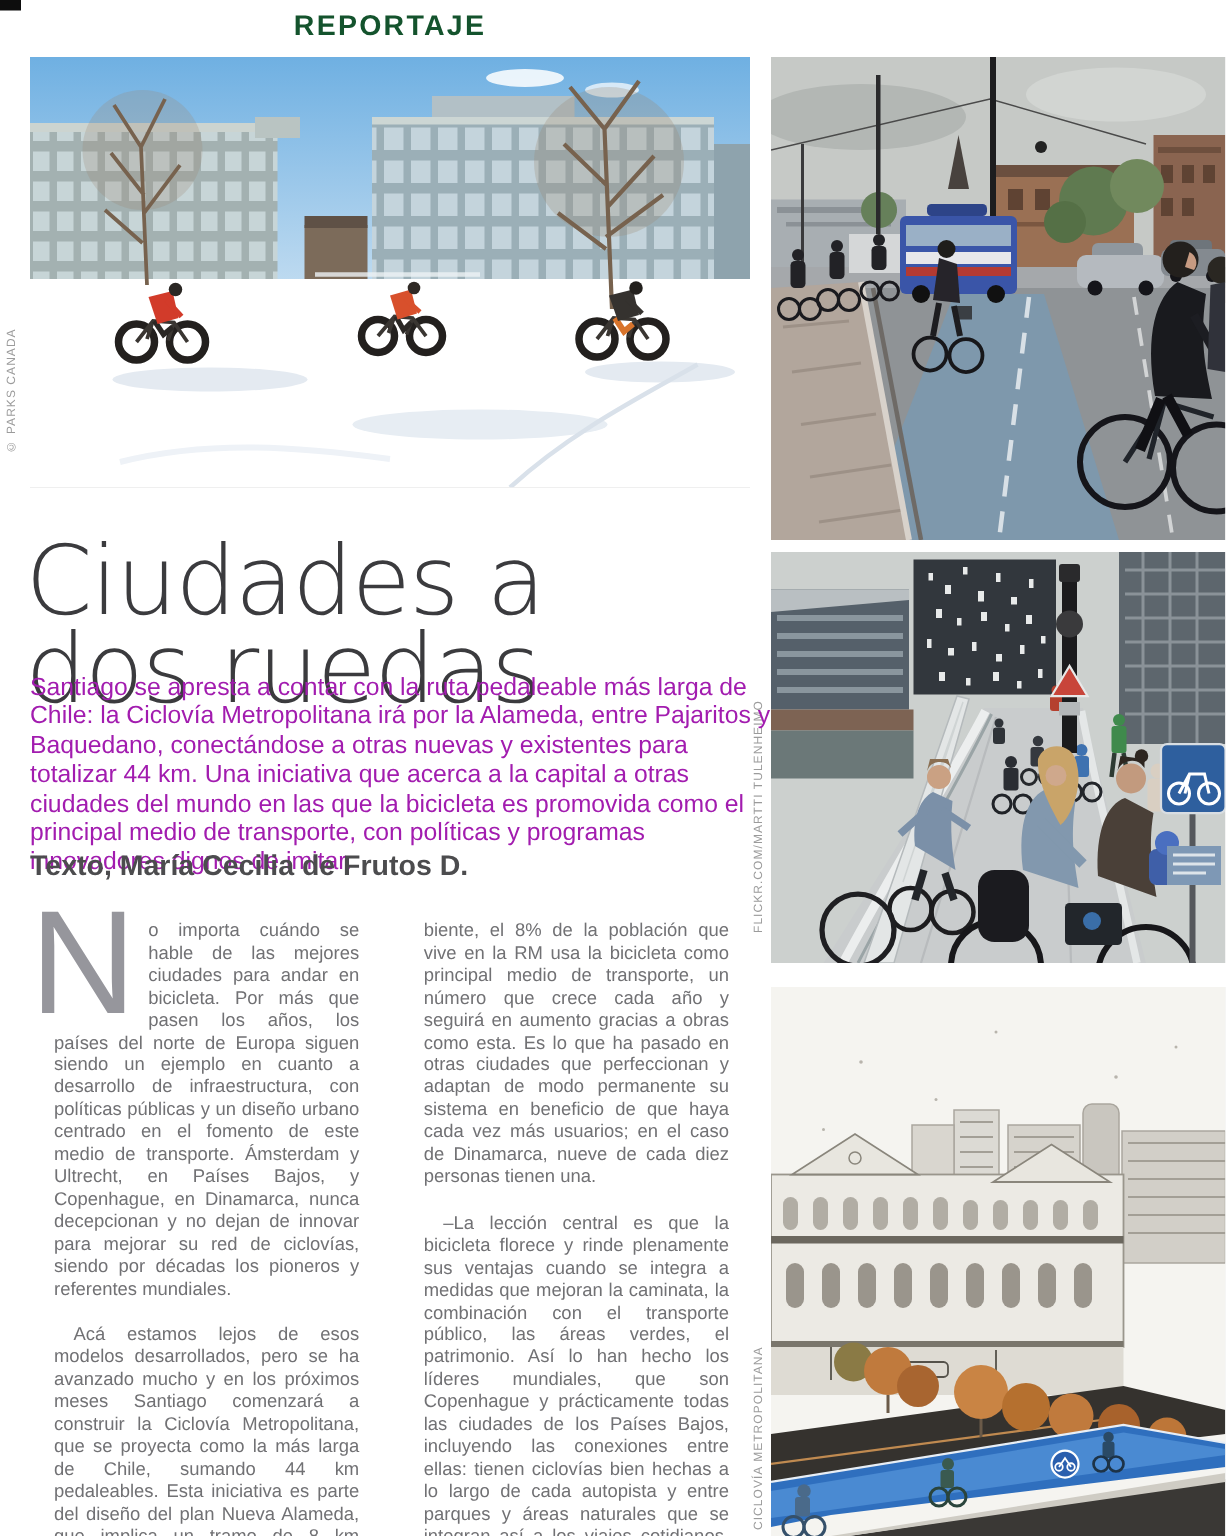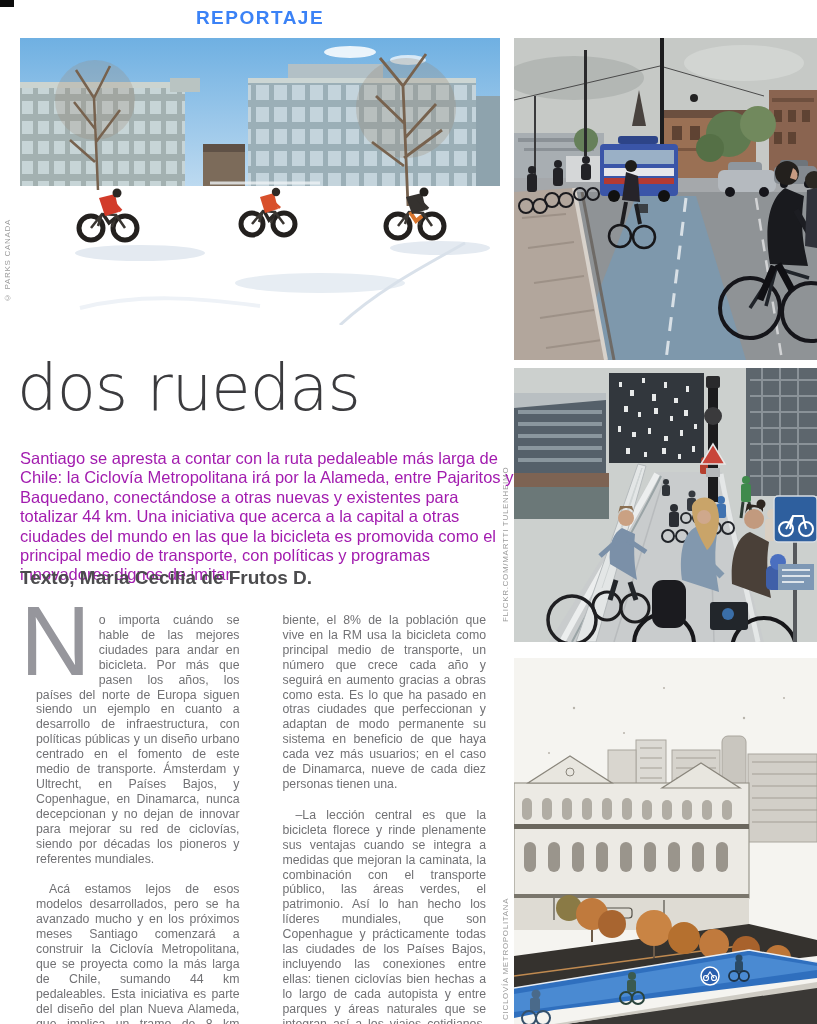--- a/index.html
+++ b/index.html
@@ -3,21 +3,21 @@
 <meta charset="utf-8">
 <style>
   html,body{margin:0;padding:0;}
   body{
     width:817px;height:1024px;position:relative;background:#ffffff;overflow:hidden;
     font-family:"Liberation Sans","DejaVu Sans",sans-serif;color:#717174;
   }
   .corner-mark{position:absolute;left:0;top:0;width:14px;height:7px;background:#0d0d0d;}
   .kicker{
     position:absolute;left:20px;top:7px;width:480px;text-align:center;
-    font-size:19px;font-weight:700;letter-spacing:1.5px;color:#3b82f6;
+    font-size:19px;font-weight:700;letter-spacing:1.5px;color:#14532d;
   }
   .photo{position:absolute;overflow:hidden;background:#dcdcdc;}
   .photo svg{display:block;width:100%;height:100%;}
   .photo-winter{left:20px;top:38px;width:480px;height:287px;}
   .photo-street{left:514px;top:38px;width:303px;height:322px;}
   .photo-bridge{left:514px;top:368px;width:303px;height:274px;}
   .photo-render{left:514px;top:658px;width:303px;height:366px;}
   .vcredit{
     position:absolute;writing-mode:vertical-rl;transform:rotate(180deg);
     font-size:8px;letter-spacing:0.7px;color:#9b9b9b;white-space:nowrap;line-height:10px;
@@ -490,20 +490,21 @@
     <polygon points="52,366 303,328 303,366" fill="#3a3835"></polygon>
     <polygon points="40,366 303,324 303,330 52,366" fill="#cfccc4"></polygon>
   </svg>
 </div>
 
 <div class="vcredit vcredit-left">© PARKS CANADA</div>
 <div class="vcredit vcredit-flickr">FLICKR.COM/MARTTI TULENHEIMO</div>
 <div class="vcredit vcredit-ciclovia">CICLOVÍA METROPOLITANA</div>
 
 <h1 class="headline">
+  <span>Ciudades a</span>
   <span>dos ruedas</span>
 </h1>
 
 <div class="lede">Santiago se apresta a contar con la ruta pedaleable más larga de Chile: la Ciclovía Metropolitana irá por la Alameda, entre Pajaritos y Baquedano, conectándose a otras nuevas y existentes para totalizar 44 km. Una iniciativa que acerca a la capital a otras ciudades del mundo en las que la bicicleta es promovida como el principal medio de transporte, con políticas y programas innovadores dignos de imitar.</div>
 
 <div class="byline">Texto, María Cecilia de Frutos D.</div>
 
 <div class="bodytext">
   <div class="col">
     <span class="dropcap">N</span>

